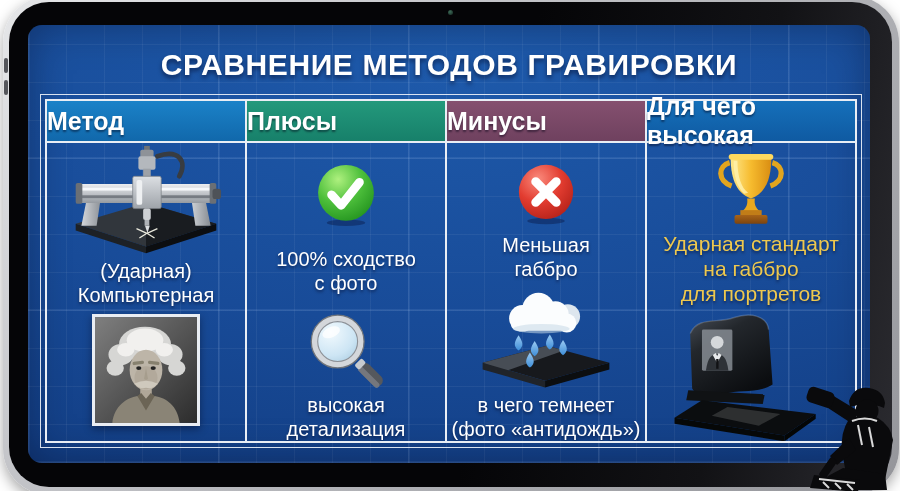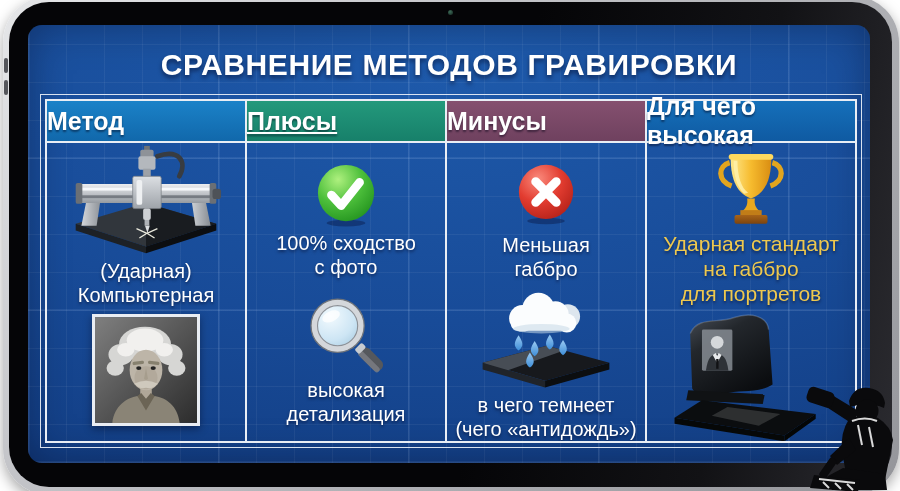--- a/index.html
+++ b/index.html
@@ -56,21 +56,21 @@
   <div class="camera"></div>
 
   <div class="screen">
     <div class="title">СРАВНЕНИЕ МЕТОДОВ ГРАВИРОВКИ</div>
 
     <div class="tbl">
 
       <div class="hcell" style="background: linear-gradient(rgb(27, 130, 200), rgb(17, 104, 171));">
           <span>Метод</span>
         </div>
-      <div class="hcell" style="background: linear-gradient(rgb(35, 153, 124), rgb(23, 128, 106)); text-decoration: underline;">
+      <div class="hcell" style="background: linear-gradient(rgb(35, 153, 124), rgb(23, 128, 106));">
           <span>Плюсы</span>
         </div>
       <div class="hcell" style="background: linear-gradient(rgb(133, 80, 111), rgb(111, 65, 95));">
           <span>Минусы</span>
         </div>
       <div class="hcell last" style="background: linear-gradient(rgb(21, 112, 186), rgb(15, 90, 162));">
           <span>Для чего высокая</span>
         </div>
 
       <div class="bcell">
@@ -172,21 +172,21 @@
             <radialGradient id="chg" cx="36%" cy="26%" r="85%">
               <stop offset="0" stop-color="#aef07e"></stop>
                 <stop offset=".5" stop-color="#4dbf3b"></stop>
               <stop offset="1" stop-color="#1f8f1c"></stop>
             </radialGradient>
           </defs>
           <ellipse cx="32" cy="62" rx="20" ry="3.4" fill="rgba(0,0,30,.3)"></ellipse>
           <circle cx="32" cy="31" r="29" fill="url(#chg)"></circle>
           <path d="M17,33 L27,44 L46,20" stroke="#ffffff" stroke-width="9" fill="none" stroke-linecap="round" stroke-linejoin="round"></path>
         </svg>
-        <div class="txt" style="margin-top:4px;">
+        <div class="txt" style="margin-top:20px;">
           <div>100% сходство</div>
           <div>с фото</div>
         </div>
         <svg class="icon" style="margin-top:15px;" width="82" height="84" viewBox="0 0 86 90">
           <defs>
             <radialGradient id="lens" cx="35%" cy="30%" r="85%">
               <stop offset="0" stop-color="#f2fafe"></stop>
                 <stop offset=".6" stop-color="#cde5f4"></stop>
               <stop offset="1" stop-color="#a3c7dd"></stop>
             </radialGradient>
@@ -259,21 +259,21 @@
           <g fill="url(#dropg)">
             <path transform="translate(46,58)" d="M0,-9 C4.8,-2 5.8,3 0,7 C-5.8,3 -4.8,-2 0,-9"></path>
             <path transform="translate(63,64)" d="M0,-9 C4.8,-2 5.8,3 0,7 C-5.8,3 -4.8,-2 0,-9"></path>
             <path transform="translate(79,57)" d="M0,-9 C4.8,-2 5.8,3 0,7 C-5.8,3 -4.8,-2 0,-9"></path>
             <path transform="translate(93,63)" d="M0,-9 C4.8,-2 5.8,3 0,7 C-5.8,3 -4.8,-2 0,-9"></path>
             <path transform="translate(58,76)" d="M0,-9 C4.8,-2 5.8,3 0,7 C-5.8,3 -4.8,-2 0,-9"></path>
           </g>
         </svg>
         <div class="txt" style="margin-top:4px;">
           <div>в чего темнеет</div>
-          <div>(чего «антидождь»)</div>
+          <div>(фото «антидождь»)</div>
         </div>
       </div>
 
       <div class="bcell last">
         <svg class="icon" style="margin-top:8px;" width="70" height="76" viewBox="0 0 72 78">
           <defs>
             <linearGradient id="cupg" x1="0" y1="0" x2="1" y2="0">
               <stop offset="0" stop-color="#ffe98c"></stop>
                 <stop offset=".5" stop-color="#f6bb2e"></stop>
               <stop offset="1" stop-color="#d98d12"></stop>

